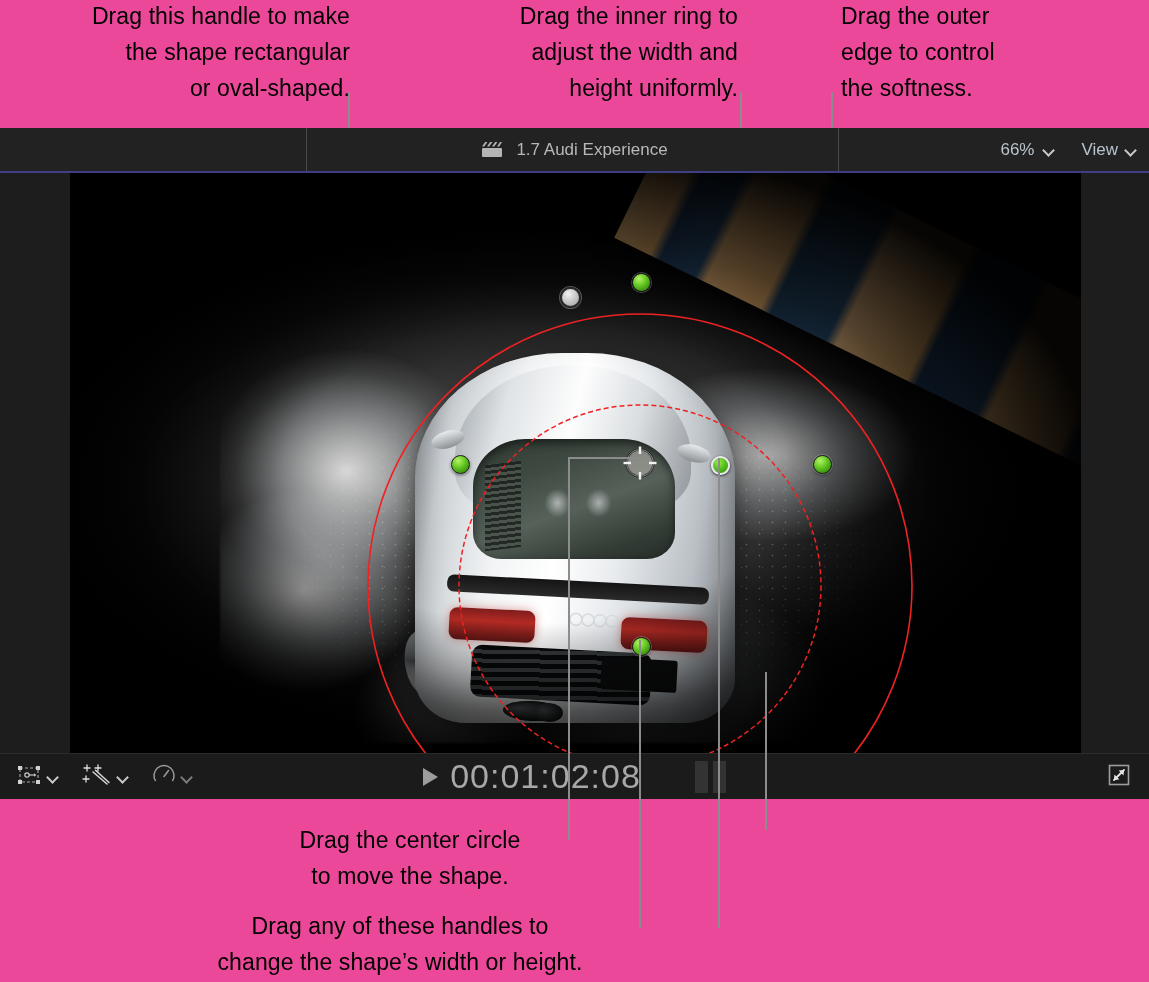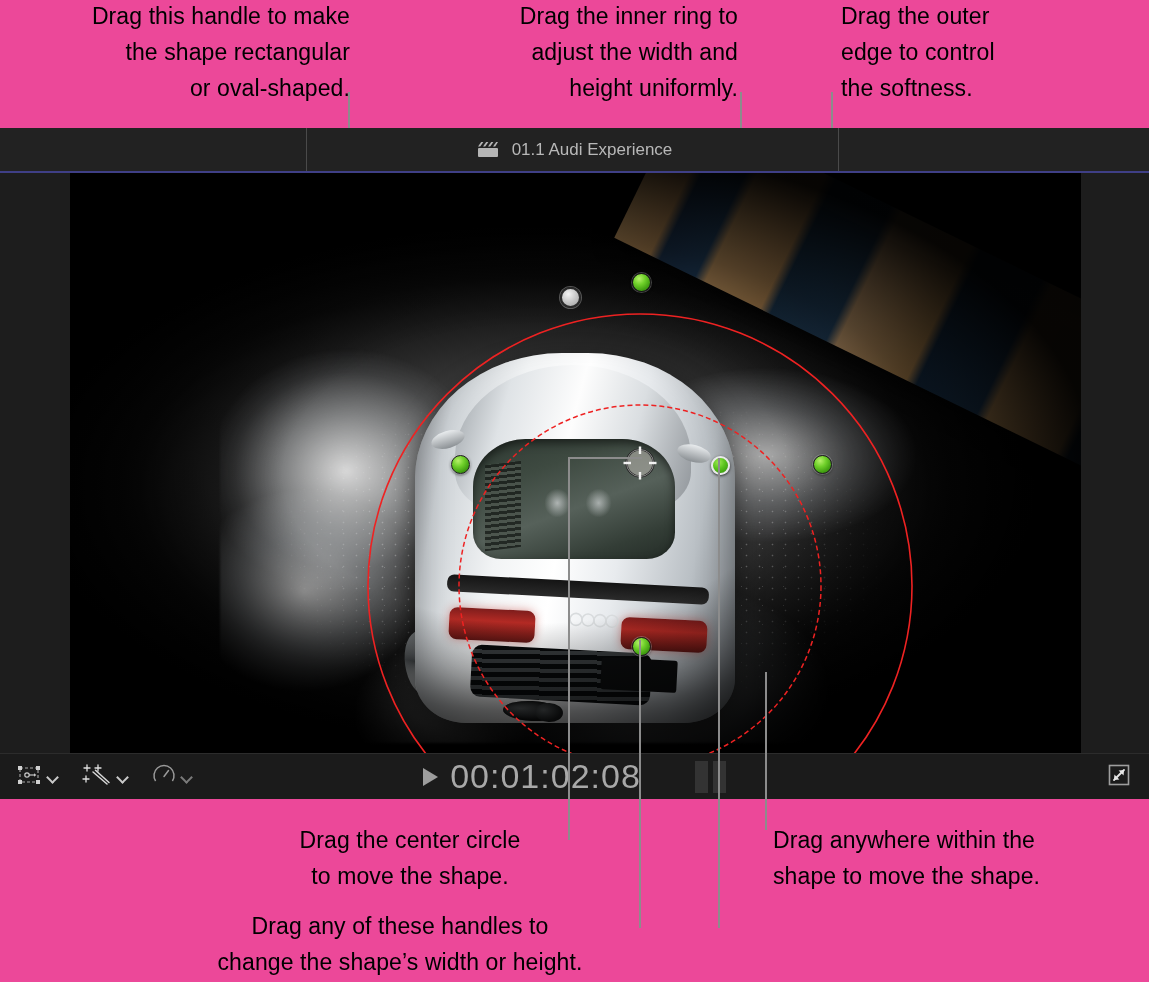--- a/index.html
+++ b/index.html
@@ -472,23 +472,29 @@
           <svg width="22" height="17" viewBox="0 0 22 17">
             <rect x="1" y="7" width="20" height="9" rx="1" fill="#b5b5b5"></rect>
             <g fill="#b5b5b5">
               <polygon points="1,5.6 4.2,1.0 6.4,1.0 3.2,5.6"></polygon>
               <polygon points="6.0,5.6 9.2,1.0 11.4,1.0 8.2,5.6"></polygon>
               <polygon points="11.0,5.6 14.2,1.0 16.4,1.0 13.2,5.6"></polygon>
               <polygon points="16.0,5.6 19.2,1.0 21.0,1.0 18.2,5.6"></polygon>
             </g>
           </svg>
         </span>
-        <span id="tb-project-name">01.1 Audi Experience</span>
+        <span id="tb-project-name">1.7 Audi Experience</span>
       </div>
 
+      <div id="tb-right">
+        <span class="zoom-val">66%</span>
+        <span class="chev"></span>
+        <span class="view-label">View</span>
+        <span class="chev"></span>
+      </div>
     </div>
 
     <div id="canvas-area">
       <div id="video-frame">
 
         <div class="vid-layer" id="vid-road"></div>
         <div class="vid-layer" id="vid-pier-edge"></div>
         <div class="vid-layer" id="vid-pier"></div>
         <div class="vid-layer" id="vid-spray"></div>
         <div class="vid-layer" id="vid-speckle"></div>
@@ -638,17 +644,15 @@
   <div class="leader" style="left:718px; top:458px; height:470px;"></div>
 
   <div class="leader" style="left:765px; top:672px; height:158px;"></div>
 
   <div class="callout center" style="left:260px; top:822px; width:300px;">Drag the center circle
 to move the shape.</div>
 
   <div class="callout center" style="left:165px; top:908px; width:470px;">Drag any of these handles to
 change the shape’s width or height.</div>
 
-  <div class="callout left" style="left:773px; top:822px; width:360px;">Drag anywhere within the
-shape to move the shape.</div>
 
 
 </div>
 
 </body></html>

